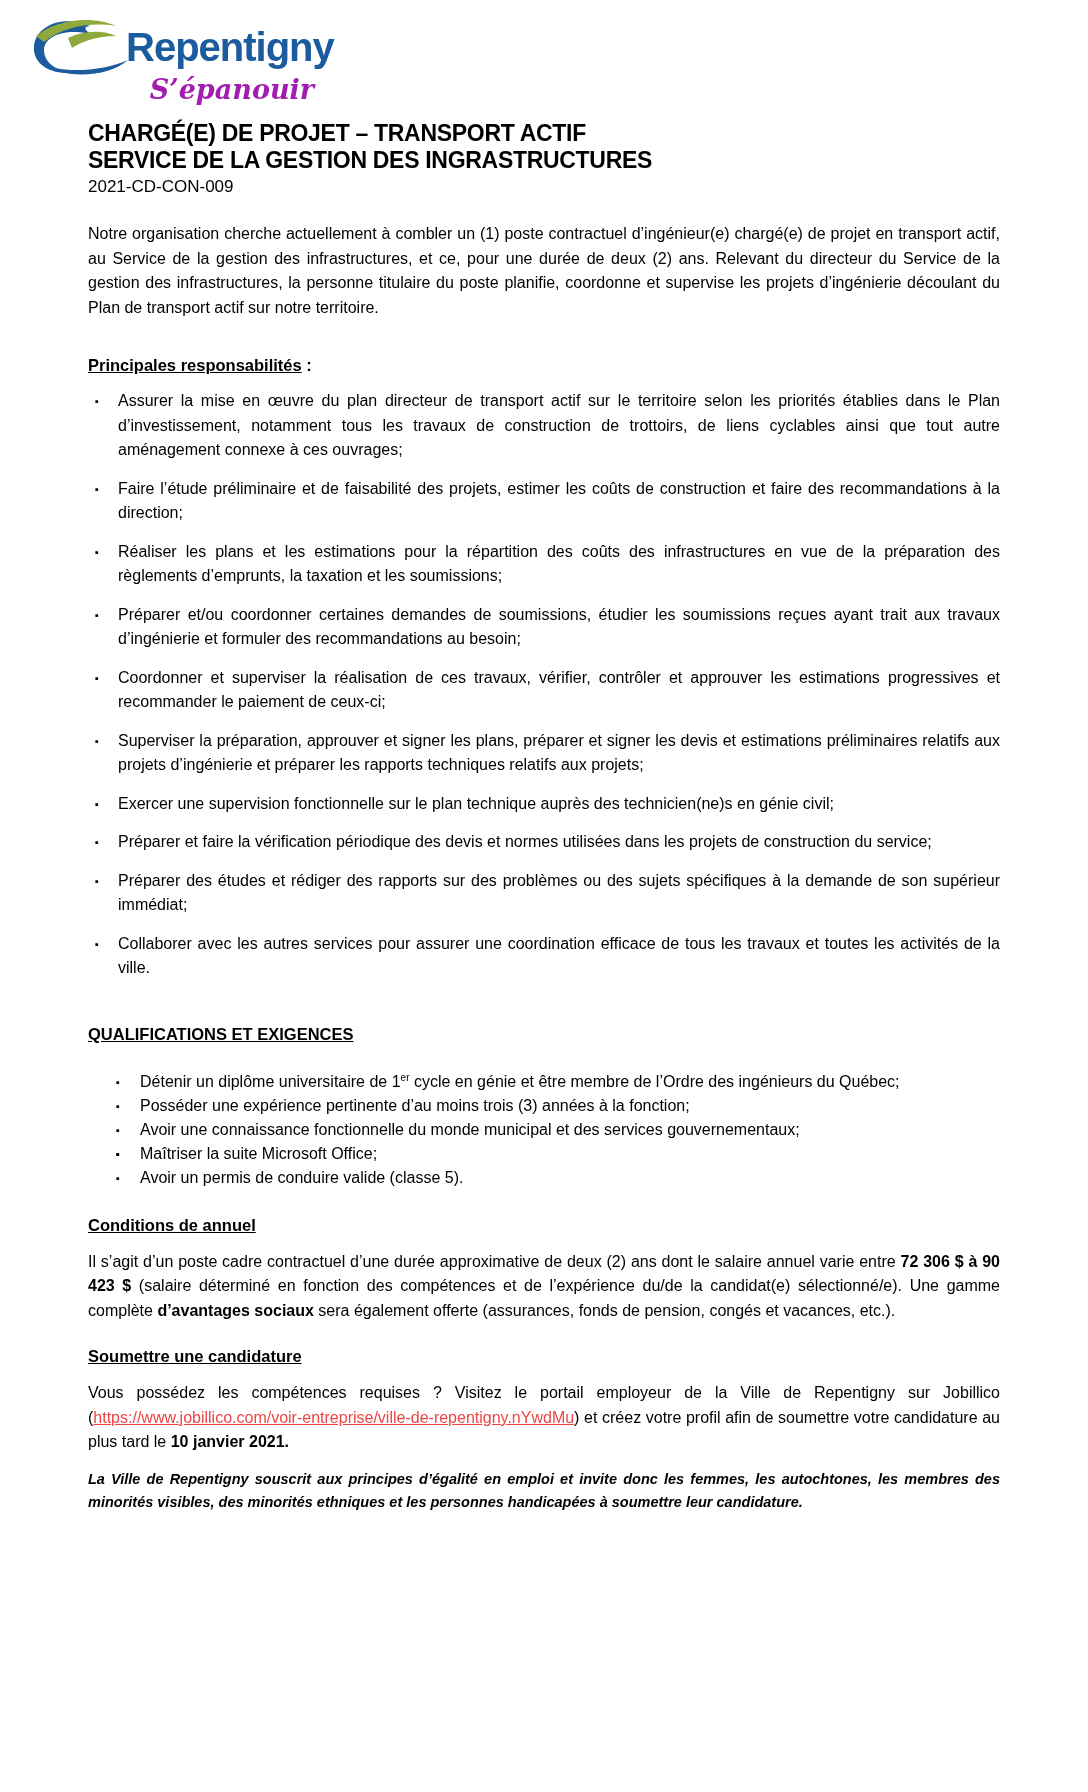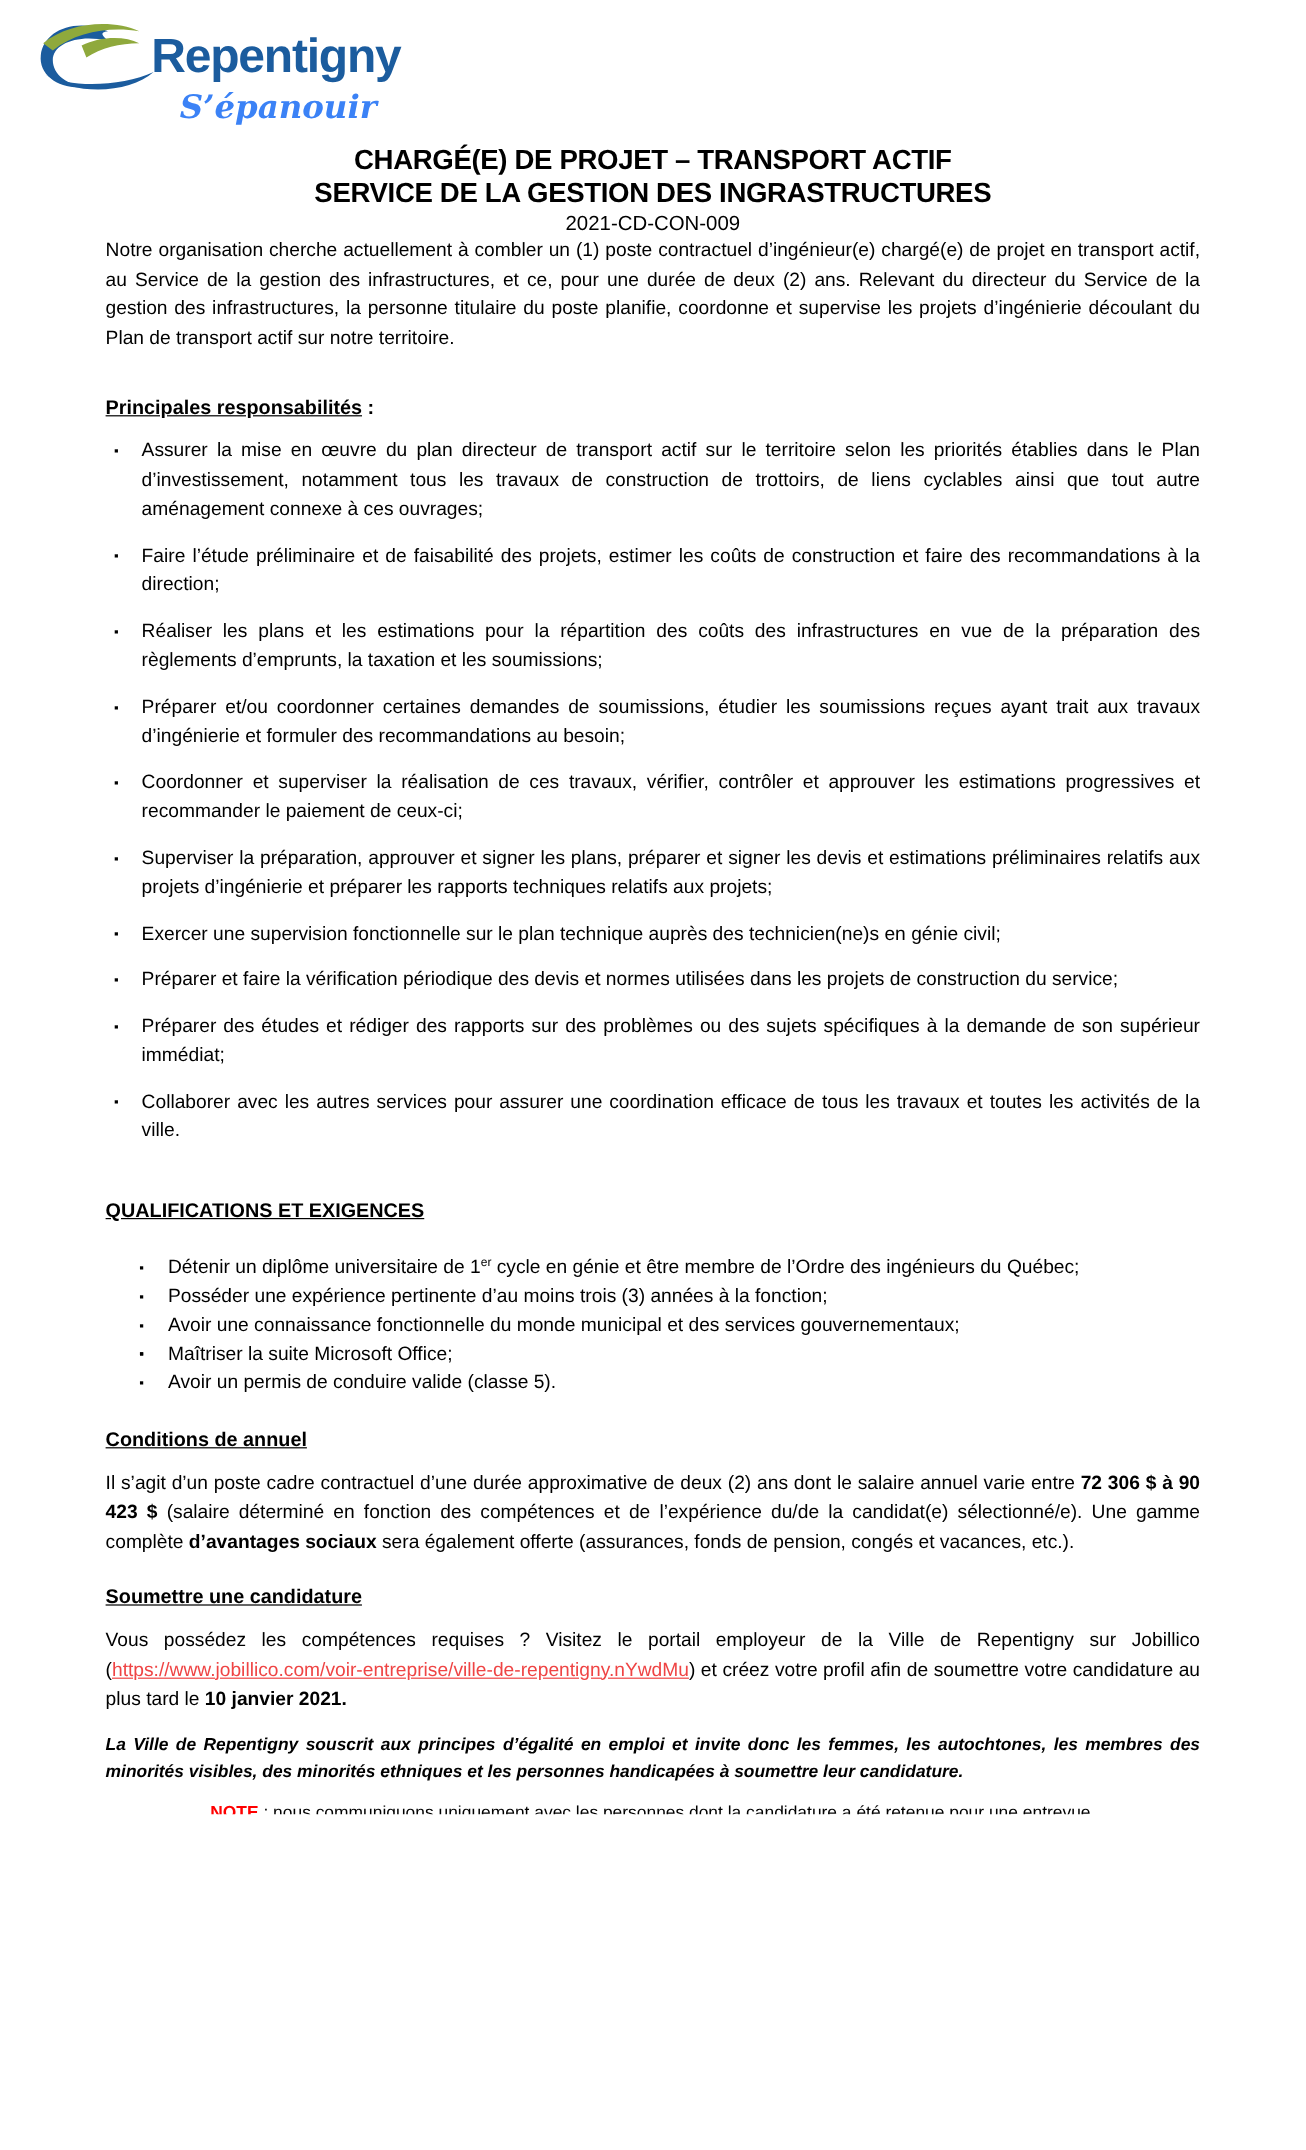--- a/index.html
+++ b/index.html
@@ -11,26 +11,26 @@
   .logo{position:absolute;top:10px;left:28px;width:290px;}
   .logo-row{display:flex;align-items:center;}
   .logo-swoosh{flex:0 0 auto;margin-right:-6px;}
   .logo-name{font-size:40px;font-weight:bold;letter-spacing:-1px;}
   .logo-tagline{
     display:block;text-align:right;padding-right:4px;margin-top:-10px;
     font-family:"DejaVu Serif", serif;font-style:italic;font-weight:bold;font-size:27px;
   }
   
   .content{padding:120px 88px 0 88px;}
-  .doc-title{text-align:center;}
+  .doc-title{}
   .title-line{font-size:23px;font-weight:bold;line-height:27px;letter-spacing:-0.3px;}
   .doc-ref{font-size:17px;font-weight:normal;margin-top:3px;}
   p{margin:0;text-align:center;}
   .body-text{font-size:16px;line-height:24.5px;text-align:justify;}
-  .intro{}
+  .intro{margin-top:25px;}
   .section-heading{margin-top:36px;font-size:16.5px;font-weight:bold;}
   .section-heading .hd{text-decoration:underline;}
   
   ul.blist{list-style:none;margin:0;padding:0;}
   ul.blist li{position:relative;padding-left:30px;font-size:16px;line-height:24.5px;text-align:justify;}
   ul.blist li .bullet{position:absolute;left:7px;top:0;font-size:11px;line-height:24.5px;}
   ul.resp-list{margin-top:6px;}
   ul.resp-list li{margin-top:14px;}
   
   ul.qual-list{margin-top:26px;}
@@ -62,21 +62,21 @@
       <svg class="logo-swoosh" width="104" height="74" viewBox="0 0 104 74">
 
         <path fill="#1B5C9E" d="M62 16 C34 4 8 16 6 36 C4 54 24 66 46 62 C28 62 16 52 16 40 C16 26 38 18 62 24 C58 20 54 17 62 16 Z"></path>
         <path fill="#1B5C9E" d="M10 52 C30 64 74 62 100 50 C80 68 34 70 10 52 Z"></path>
 
         <path fill="#8FA93C" d="M8 26 C30 8 66 6 88 16 C64 12 36 16 16 32 Z"></path>
         <path fill="#8FA93C" d="M40 28 C56 20 76 20 88 26 C72 26 56 30 44 38 Z"></path>
       </svg>
       <span class="logo-name" style="color:#1B5C9E;">Repentigny</span>
     </div>
-    <span class="logo-tagline" style="color:#3b82f6;">S’épanouir</span>
+    <span class="logo-tagline" style="color:#a21caf;">S’épanouir</span>
   </div>
 
   <div class="content">
 
     <div class="doc-title">
       <div class="title-line">CHARGÉ(E) DE PROJET – TRANSPORT ACTIF</div>
       <div class="title-line">SERVICE DE LA GESTION DES INGRASTRUCTURES</div>
       <div class="doc-ref">2021-CD-CON-009</div>
     </div>
 

